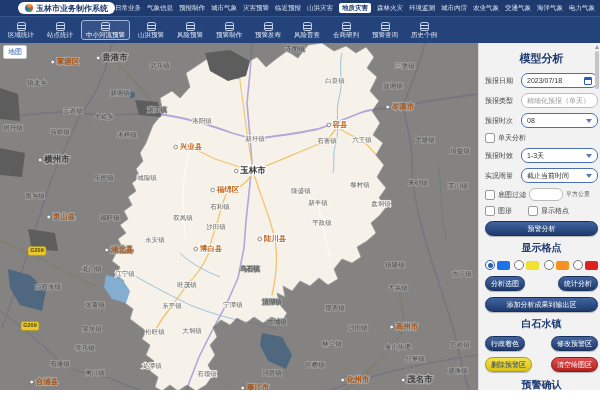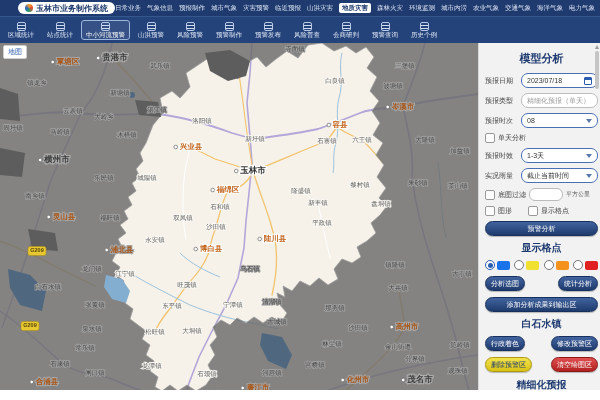--- a/index.html
+++ b/index.html
@@ -419,21 +419,21 @@
       <div class="section-title">白石水镇</div>
       <div class="btn-row">
         <span class="btn">行政着色</span>
         <span class="btn">修改预警区</span>
       </div>
       <div class="btn-row">
         <span class="btn yellow">删除预警区</span>
         <span class="btn red">清空绘图区</span>
       </div>
 
-      <div class="section-title">精细化预报</div>
+      <div class="section-title">预警确认</div>
       <div class="btn-row">
         <span class="btn sm">绘图区确认</span>
         <span class="btn sm">提交预警区</span>
         <span class="btn sm">提交审核</span>
       </div>
 
       <div class="panel-scroll">
         <div class="arrow"></div>
         <div class="thumb"></div>
       </div>

